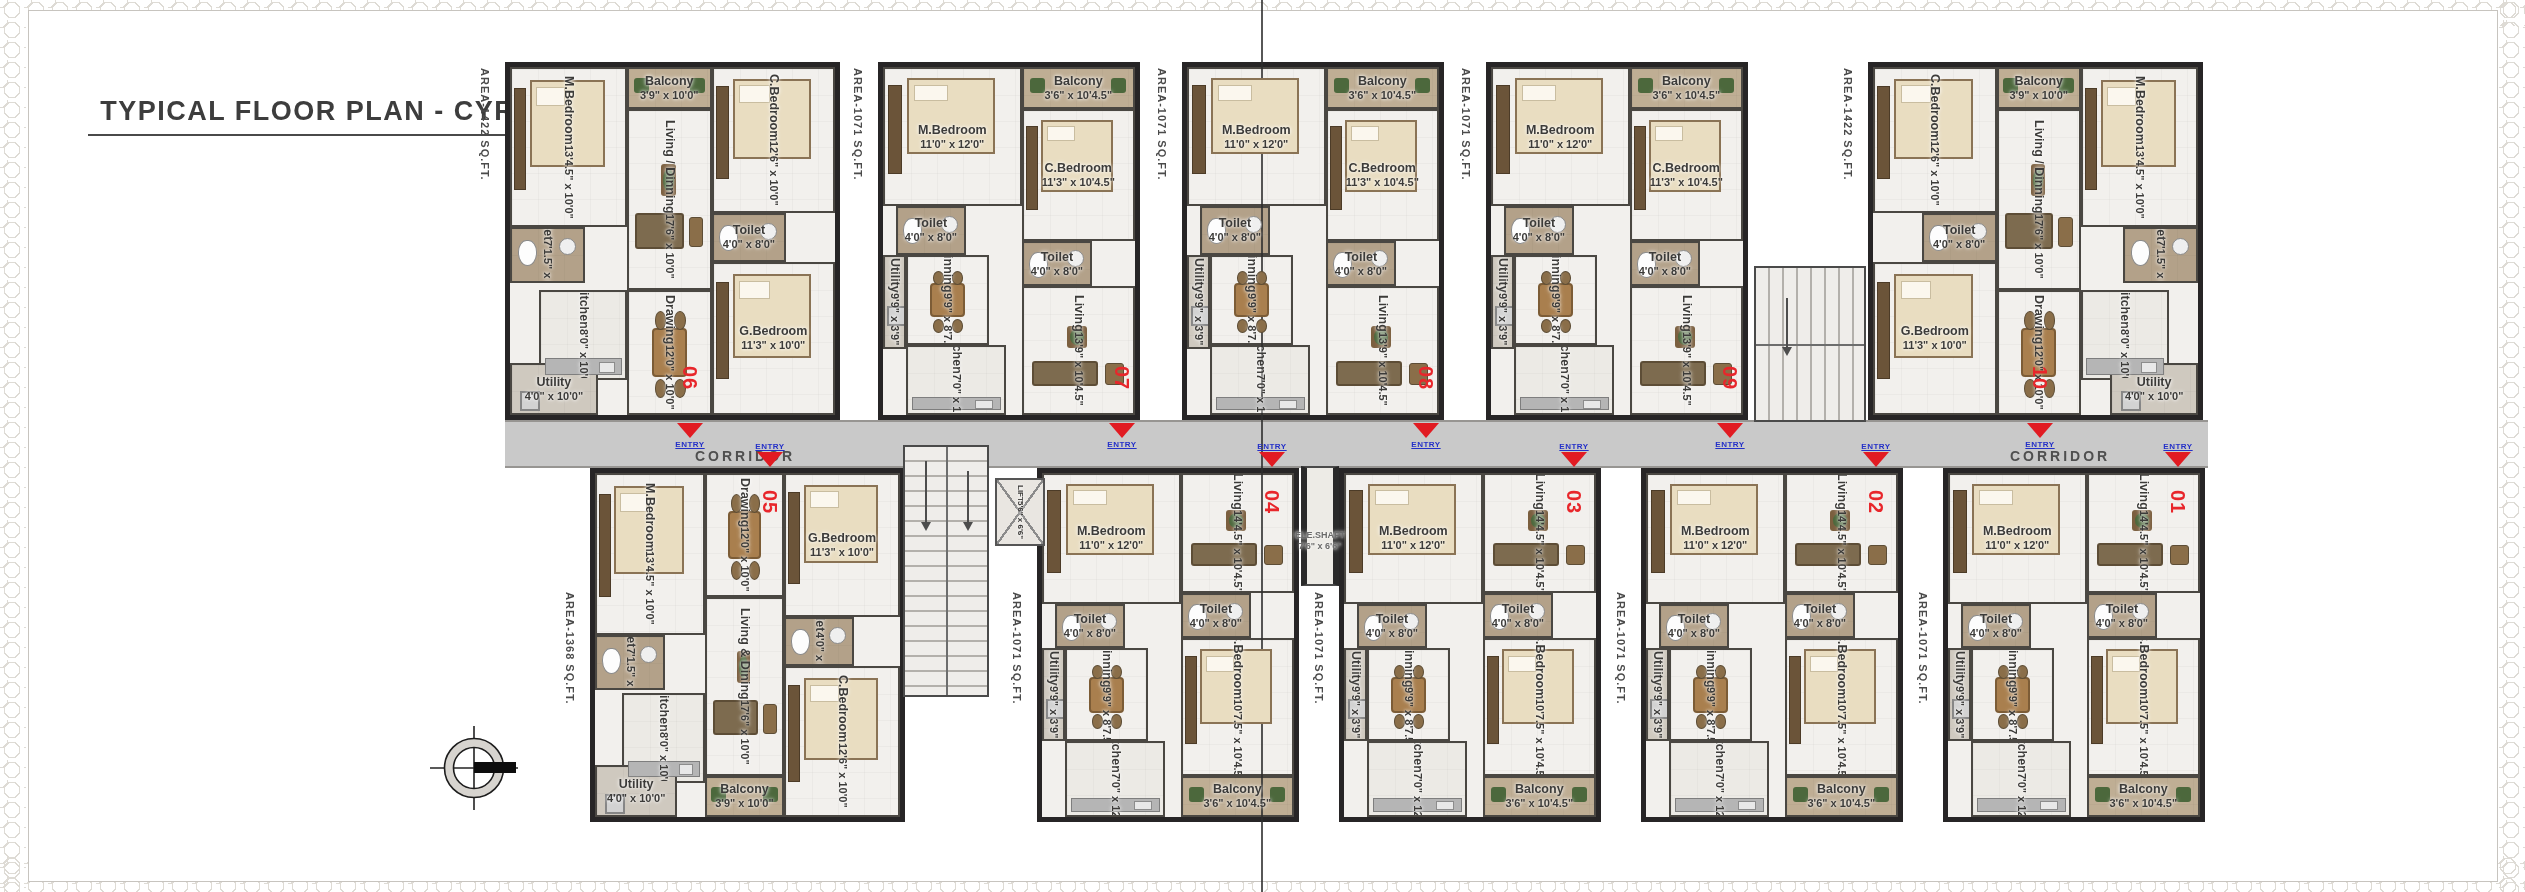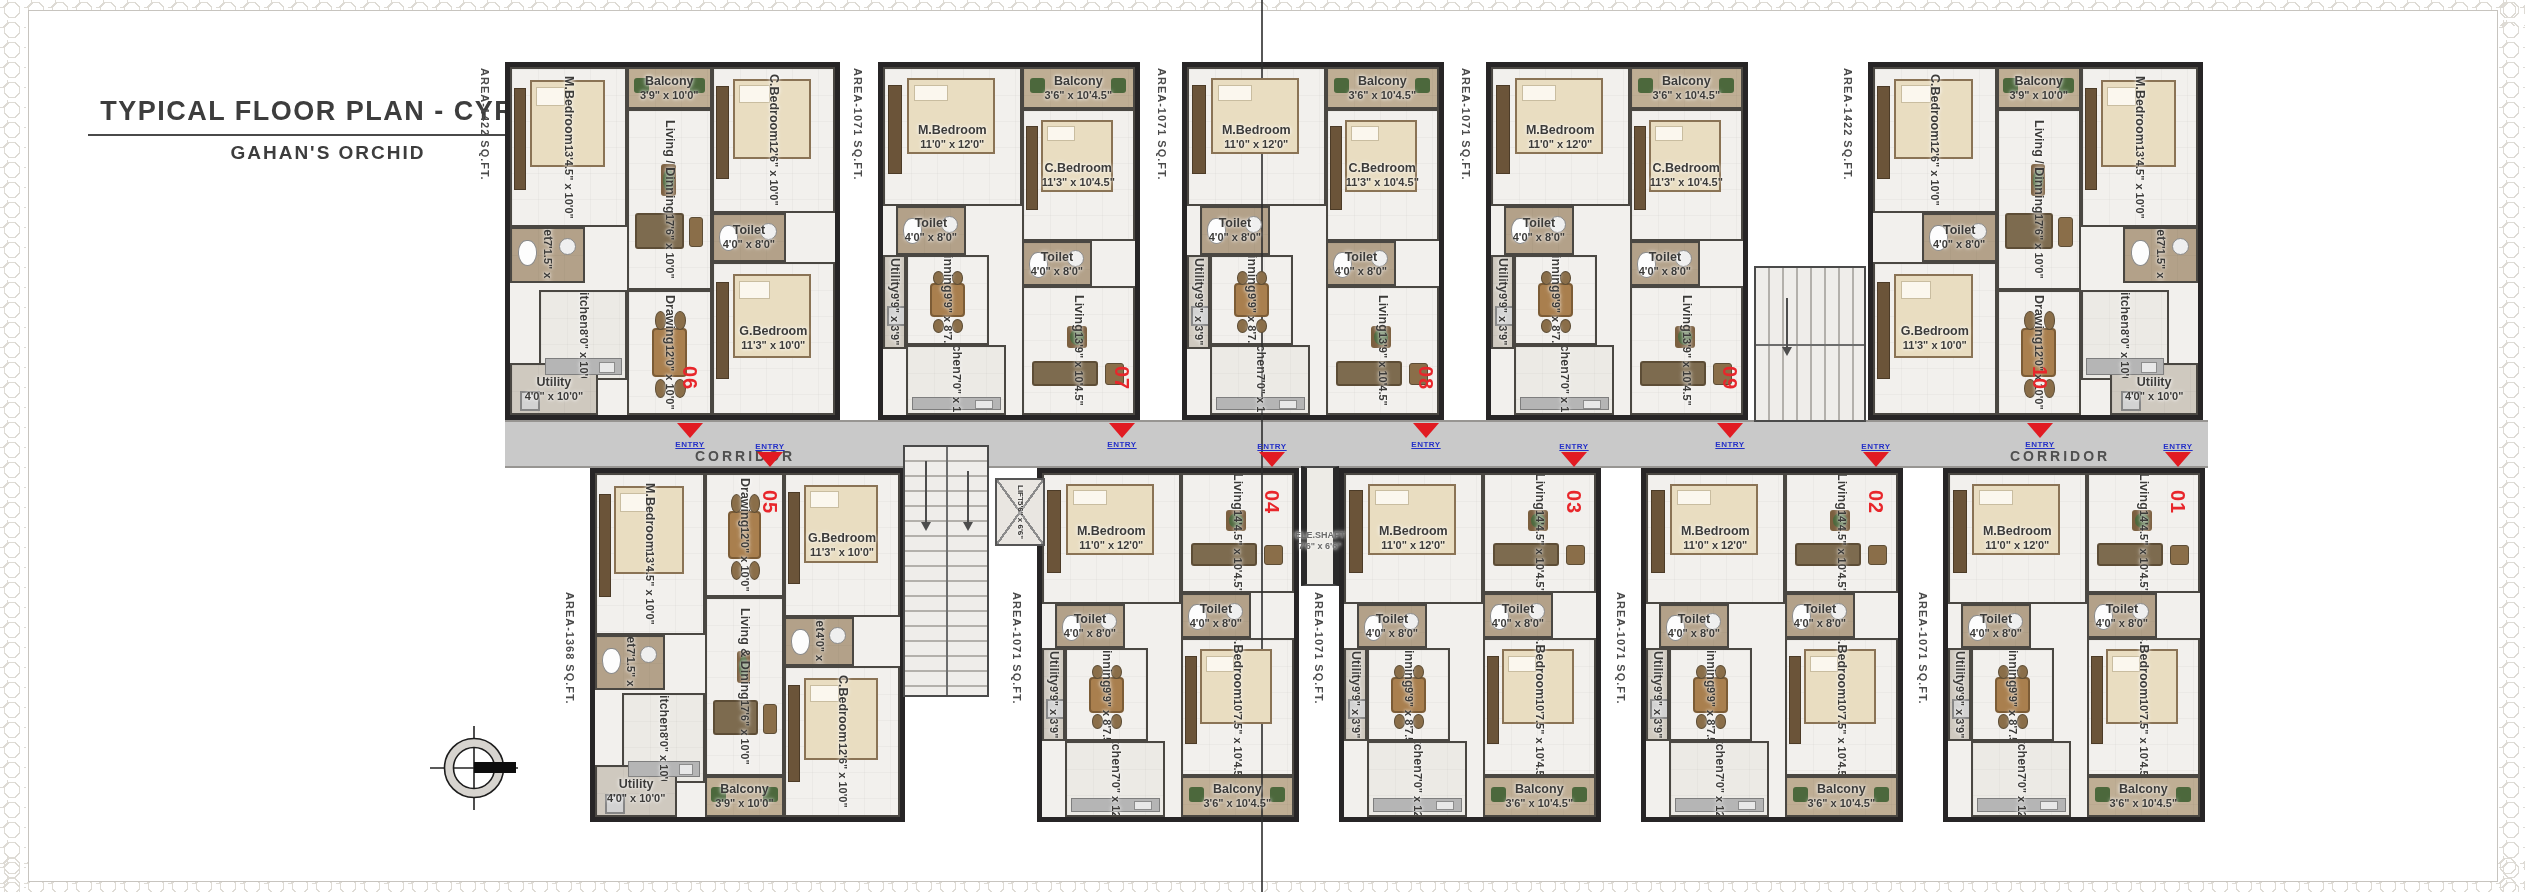--- a/index.html
+++ b/index.html
@@ -83,21 +83,20 @@
 
 <div class="stage">
   <div class="edge top"></div>
   <div class="edge bottom"></div>
   <div class="edge left"></div>
   <div class="edge right"></div>
   <div class="frame"></div>
 
   <div class="titleblock">
     <div class="main">TYPICAL FLOOR PLAN - CYRUS</div>
-    <div class="sub">GAHAN'S ORCHID</div>
   </div>
 
   <div class="corridor"></div>
   <div class="corrlabel" style="left:695px">CORRIDOR</div>
   <div class="corrlabel" style="left:2010px">CORRIDOR</div>
 
   <div id="plan-root">
       <div class="unit" style="left: 505px; top: 62px; width: 335px; height: 358px;">
         <div class="room k-bed" style="left: 0%; top: 0%; width: 36%; height: 46%;">
           <div class="f fbed"></div>

